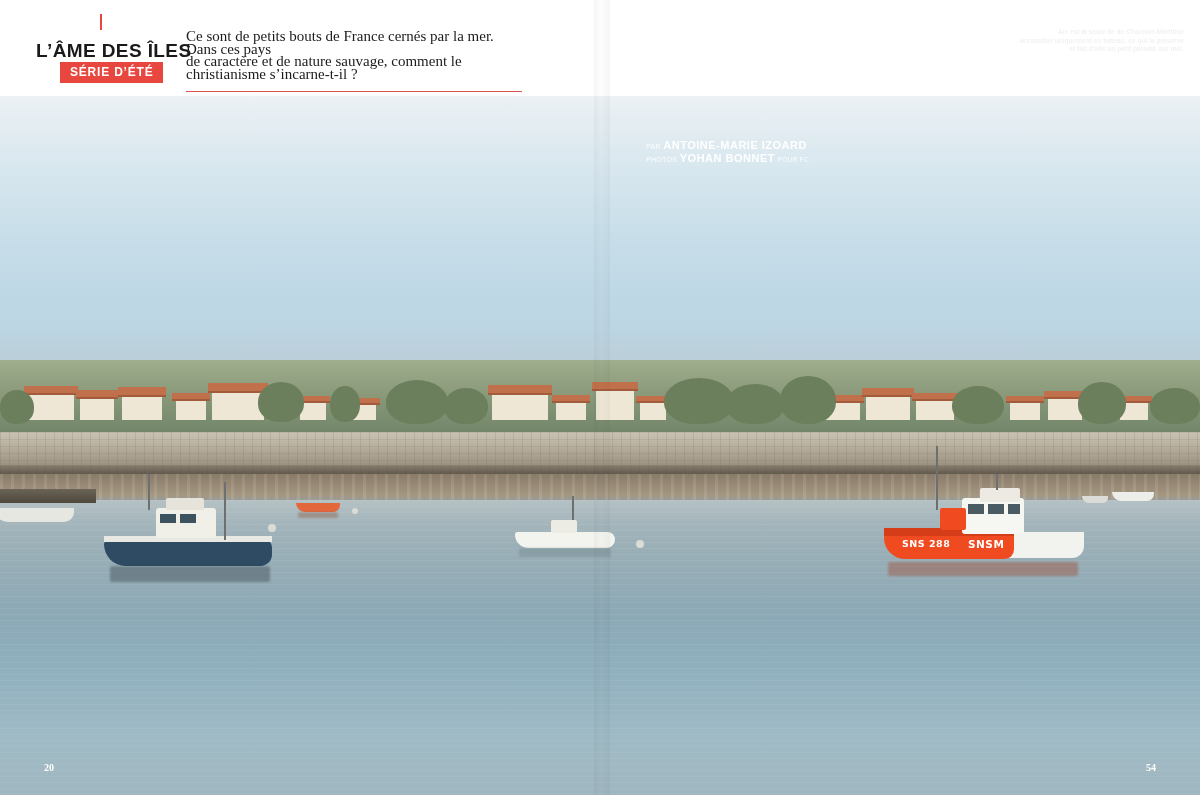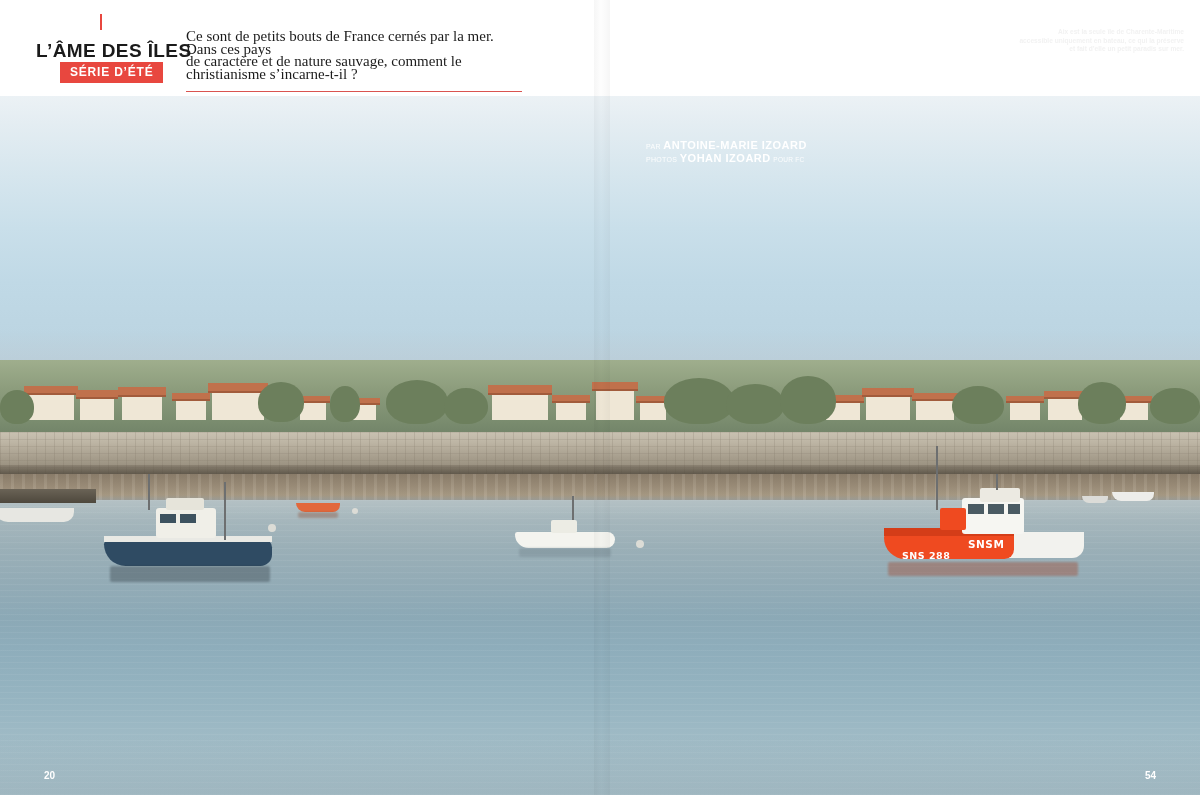--- a/index.html
+++ b/index.html
@@ -264,22 +264,22 @@
     margin-top:22px;
     font-family:"Liberation Sans", sans-serif;
     color:#ffffff; font-size:8px; line-height:11.5px; letter-spacing:.3px;
   }
   .byline .lbl { font-size:7px; opacity:.92; }
   .byline .nm  { font-weight:bold; font-size:11px; letter-spacing:.5px; }
   .byline .suffix { font-size:6.5px; opacity:.9; }
 
   
   .folio {
-    position:absolute; bottom:14px;
-    font-family:Liberation Sans, sans-serif;
+    position:absolute; bottom:22px;
+    font-family:Liberation Serif, serif;
     font-size:10px; font-weight:bold; color:#ffffff;
   }
   #folio-left  { left: 44px; }
   #folio-right { right: 44px; }
 </style>
 </head>
 <body>
 
 <div id="page">
 
@@ -386,21 +386,21 @@
       <div class="or-hull"></div>
       <div class="or-deck"></div>
       <div class="white-cab"></div>
       <div class="white-cab2"></div>
       <div class="redcab"></div>
       <div class="win" style="left:84px; top:18px; width:16px; height:10px;"></div>
       <div class="win" style="left:104px; top:18px; width:16px; height:10px;"></div>
       <div class="win" style="left:124px; top:18px; width:12px; height:10px;"></div>
       <div class="mast" style="left:52px; top:-40px; height:64px;"></div>
       <div class="mast" style="left:112px; top:-12px; height:16px;"></div>
-      <div class="label" style="left:18px; top:52px; font-size:9.5px;margin-top:12px;">SNS 288</div>
+      <div class="label" style="left:18px; top:52px; font-size:9.5px;">SNS 288</div>
       <div class="label" style="left:84px; top:52px; font-size:10.5px;">SNSM</div>
       <div class="refl" style="left:4px; top:76px; width:190px; height:14px; background:#a43a1c;"></div>
     </div>
 
     <div class="boat" id="boat-far2">
         <div class="f-hull"></div>
       </div>
     <div class="boat" id="boat-far1">
         <div class="f-hull"></div>
       </div>
@@ -433,21 +433,21 @@
   </div>
 
   <div id="headline">
     <div class="byline">
       <div>
         <span class="lbl">PAR</span>
         <span class="nm">ANTOINE-MARIE IZOARD</span>
       </div>
       <div>
         <span class="lbl">PHOTOS</span>
-        <span class="nm">YOHAN IZOARD</span>
+        <span class="nm">YOHAN BONNET</span>
         <span class="suffix">POUR FC</span>
       </div>
     </div>
   </div>
 
   <div class="folio" id="folio-left">20</div>
   <div class="folio" id="folio-right">54</div>
 
   <div class="gutter-fade"></div>
 </div>

